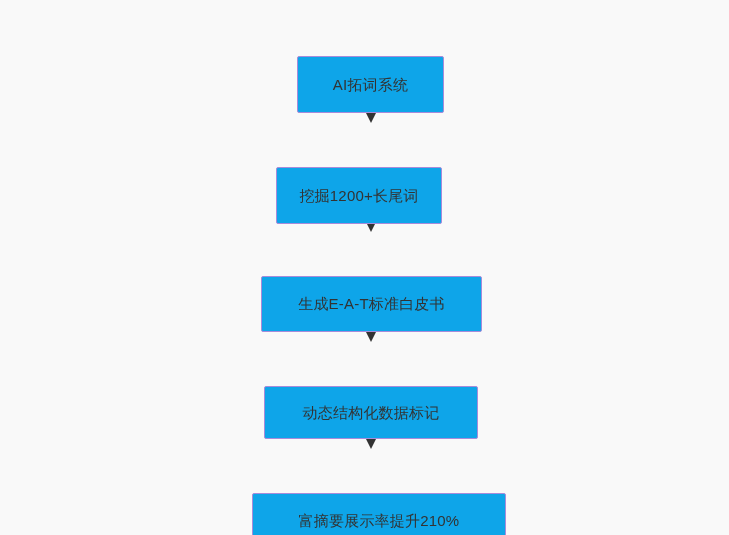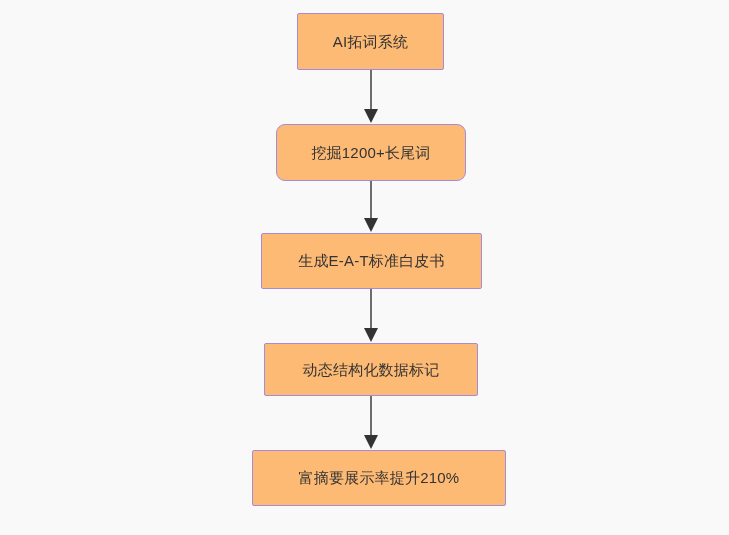--- a/index.html
+++ b/index.html
@@ -15,31 +15,32 @@
   }
   #flowchart-canvas {
     position: relative;
     width: 729px;
     height: 535px;
     background: #f9f9f9;
   }
   .node {
     position: absolute;
     box-sizing: border-box;
-    background: #fdba74;
+    background: #0ea5e9;
     border: 1.5px solid #a78bda;
     border-radius: 2px;
     display: flex;
     align-items: center;
     justify-content: center;
     color: #333333;
     font-size: 15px;
     line-height: 1.2;
     letter-spacing: 0.2px;
     white-space: nowrap;
+    margin-top: 43px;
   }
   .edge-layer {
     position: absolute;
     left: 0;
     top: 0;
     width: 729px;
     height: 535px;
     pointer-events: none;
   }
   .edge-line {
@@ -72,21 +73,21 @@
     <g>
       <line class="edge-line" x1="371" y1="396" x2="371" y2="439"></line>
       <polygon class="edge-head" points="371,449 364,435 378,435"></polygon>
     </g>
   </svg>
 
   <div class="node" style="left:297px; top:13px; width:147px; height:57px;">
     <span>AI拓词系统</span>
   </div>
 
-  <div class="node" style="left:276px; top:124px; width:190px; height:57px;border-radius:9px;">
+  <div class="node" style="left:276px; top:124px; width:166px; height:57px;">
     <span>挖掘1200+长尾词</span>
   </div>
 
   <div class="node" style="left:264px; top:343px; width:214px; height:53px;">
     <span>动态结构化数据标记</span>
   </div>
 
   <div class="node" style="left:261px; top:233px; width:221px; height:56px;">
     <span>生成E-A-T标准白皮书</span>
   </div>

